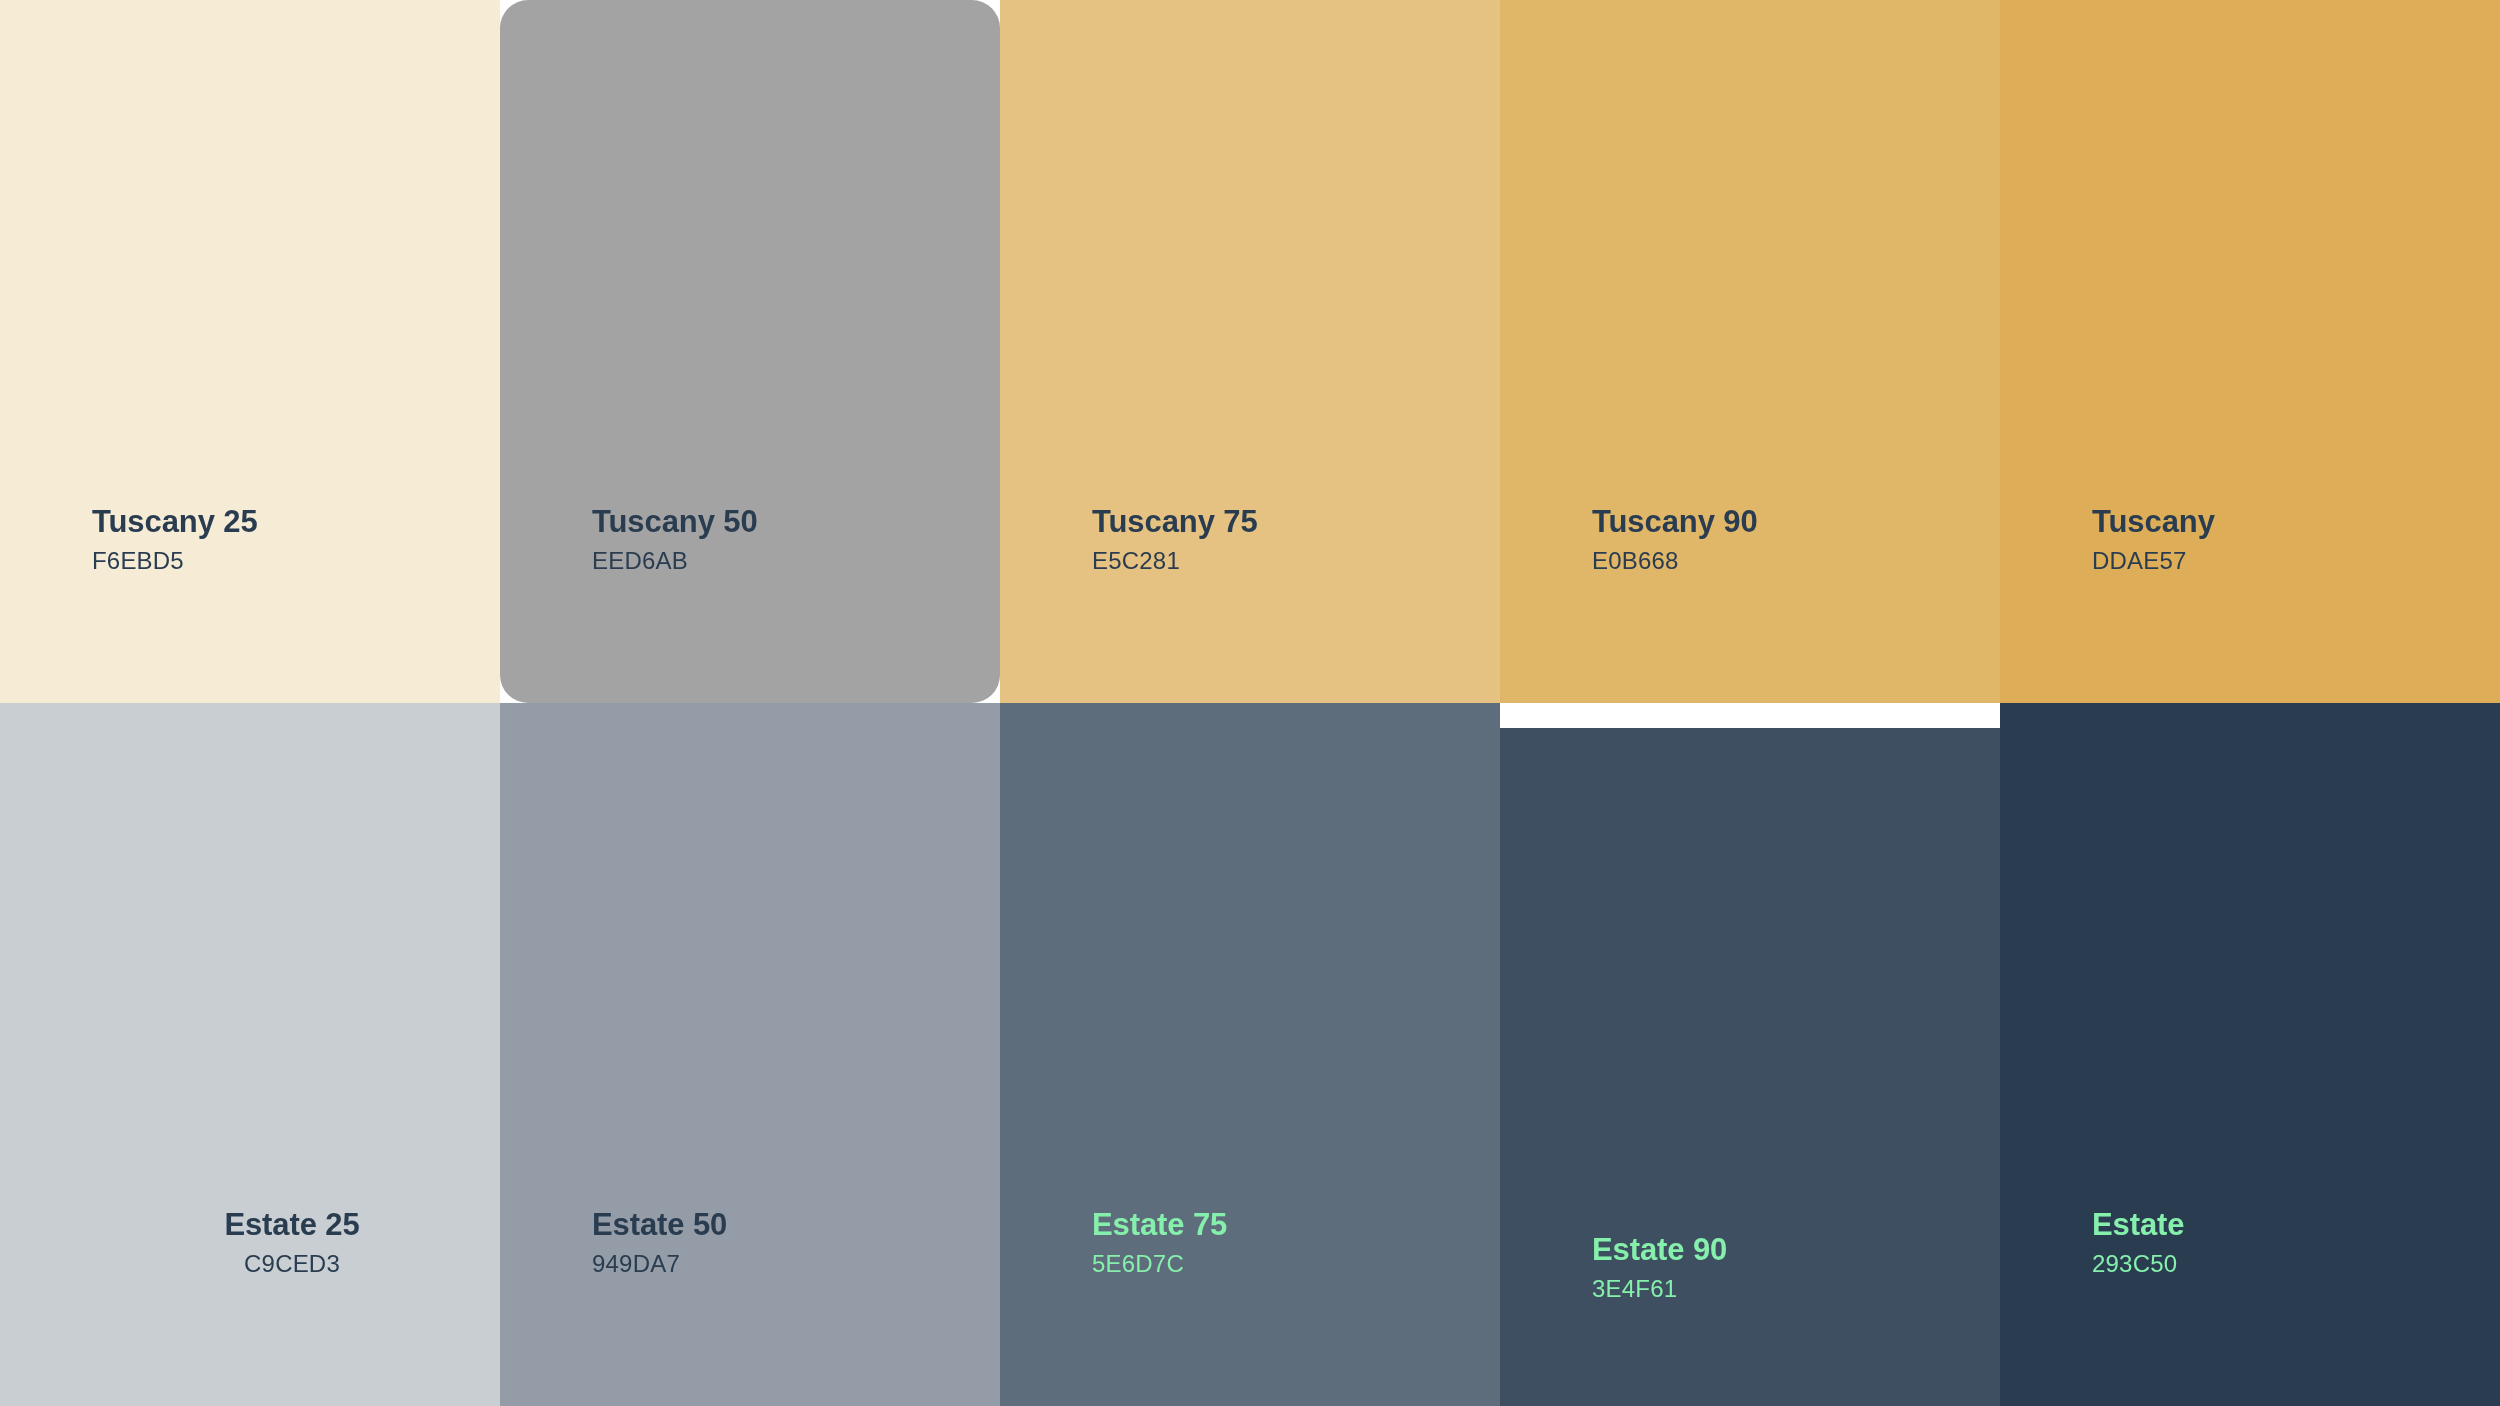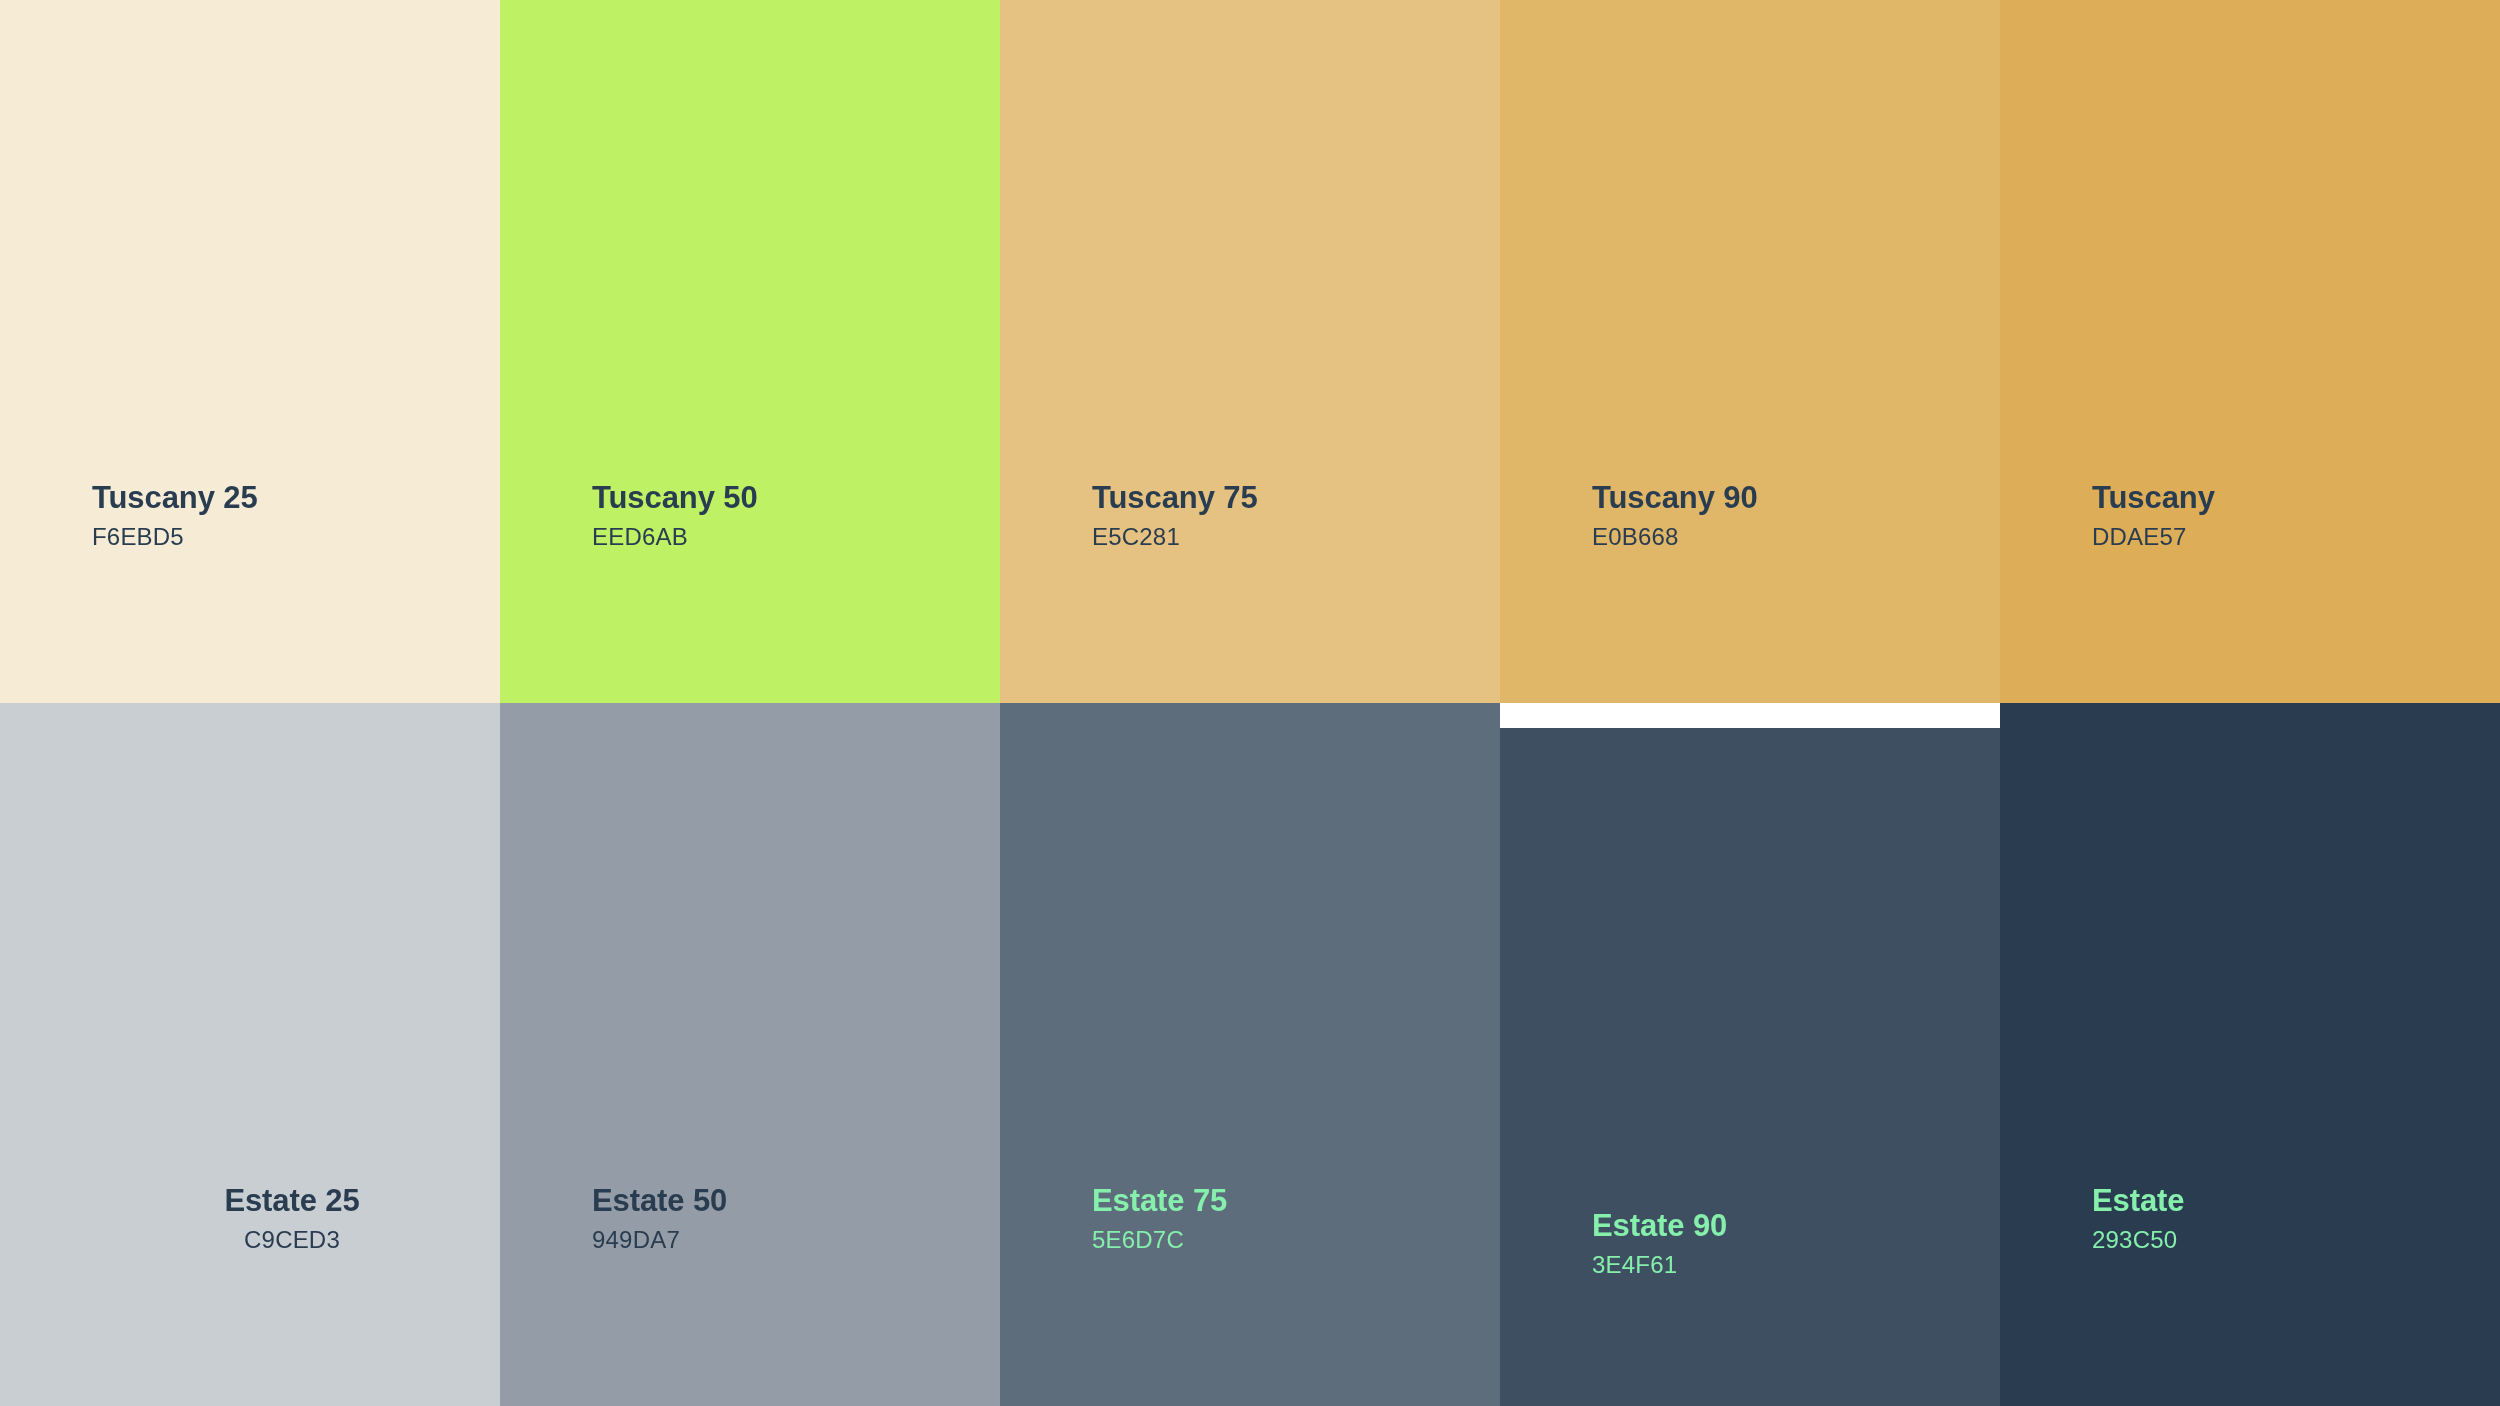--- a/index.html
+++ b/index.html
@@ -34,21 +34,21 @@
     height: 703px;
     position: relative;
     flex: 0 0 500px;
     box-sizing: border-box;
   }
 
   
   .swatch-label-block {
     position: absolute;
     left: 92px;
-    top: 482px;
+    top: 506px;
     width: 400px;
   }
 
   .swatch-name {
     font-size: 31px;
     font-weight: bold;
     line-height: 1;
     letter-spacing: -0.1px;
     margin: 0 0 12px 0;
     white-space: nowrap;
@@ -77,21 +77,21 @@
 <body>
 
 <div id="palette">
     <div class="swatch-row">
       <div class="swatch tone-dark" style="background-color: rgb(246, 235, 213);">
         <div class="swatch-label-block">
           <div class="swatch-name">Tuscany 25</div>
           <div class="swatch-hex">F6EBD5</div>
         </div>
       </div>
-      <div class="swatch tone-dark" style="background-color: #bef264;">
+      <div class="swatch tone-dark" style="background-color: #a3a3a3; border-radius: 28px;">
         <div class="swatch-label-block">
           <div class="swatch-name">Tuscany 50</div>
           <div class="swatch-hex">EED6AB</div>
         </div>
       </div>
       <div class="swatch tone-dark" style="background-color: rgb(229, 194, 129);">
         <div class="swatch-label-block">
           <div class="swatch-name">Tuscany 75</div>
           <div class="swatch-hex">E5C281</div>
         </div>

